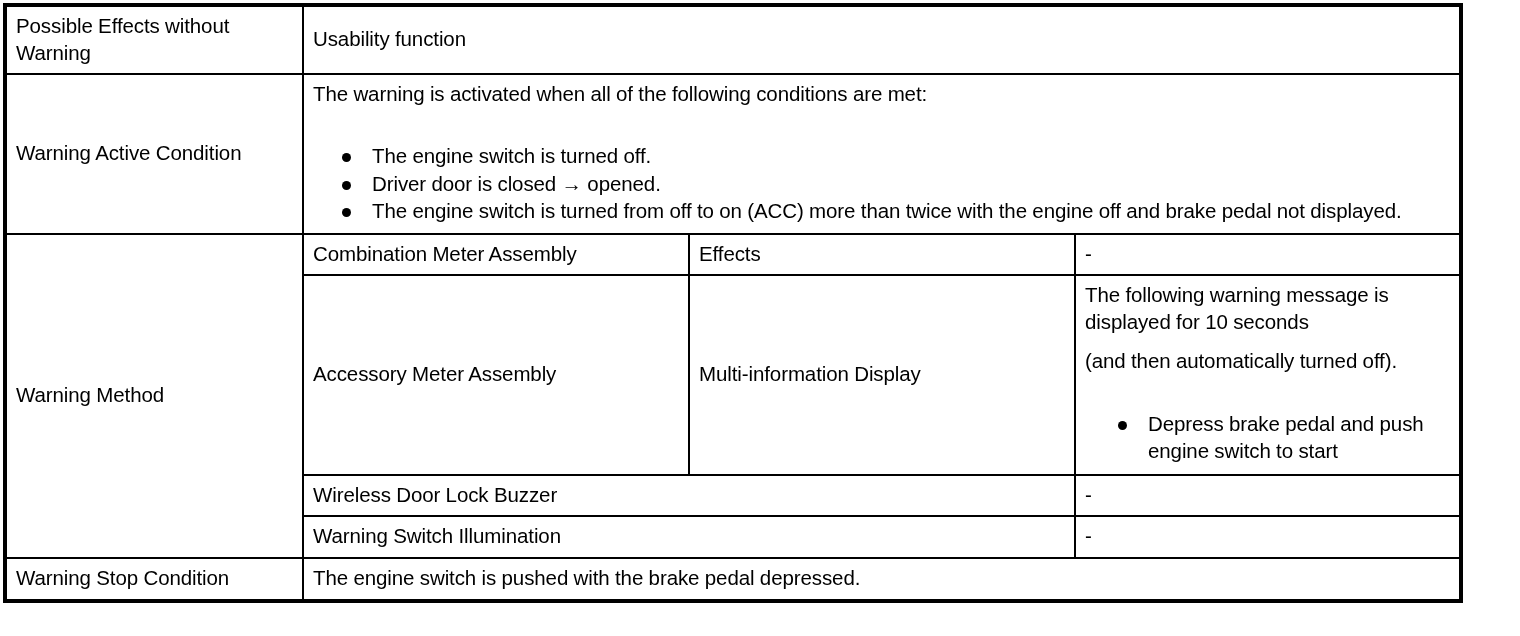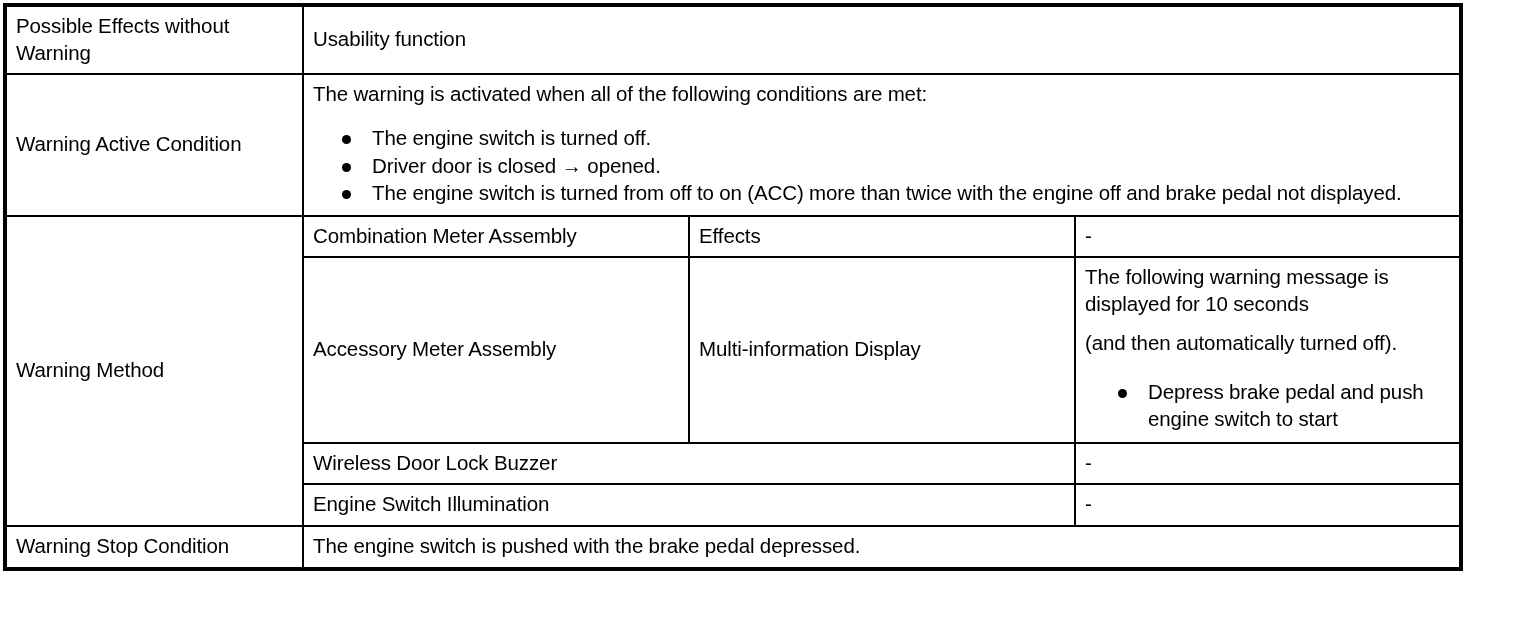--- a/index.html
+++ b/index.html
@@ -50,25 +50,25 @@
   .va-top { vertical-align: top; }
   .va-mid { vertical-align: middle; }
 
   
   ul.blist {
     list-style: none;
     margin: 0;
     padding: 0;
   }
   ul.blist.primary {
-    margin-top: 17px;
+    margin-top: 35px;
     padding-left: 27px;
   }
   ul.blist.nested {
-    margin-top: 23px;
+    margin-top: 37px;
     margin-bottom: 2px;
     padding-left: 31px;
   }
   ul.blist li {
     position: relative;
     padding-left: 32px;
     margin: 0 0 1px 0;
   }
   ul.blist li::before {
     content: "";
@@ -128,21 +128,21 @@
           </ul>
         </td>
       </tr>
 
       <tr class="row-tight">
         <td colspan="2" class="va-mid">Wireless Door Lock Buzzer</td>
         <td class="va-mid">-</td>
       </tr>
 
       <tr class="row-tight">
-        <td colspan="2" class="va-mid">Engine Switch Illumination</td>
+        <td colspan="2" class="va-mid">Warning Switch Illumination</td>
         <td class="va-mid">-</td>
       </tr>
 
       <tr>
         <td class="c-label va-mid">Warning Stop Condition</td>
         <td colspan="3" class="va-mid">The engine switch is pushed with the brake pedal depressed.</td>
       </tr>
 
     </tbody>
   </table>

